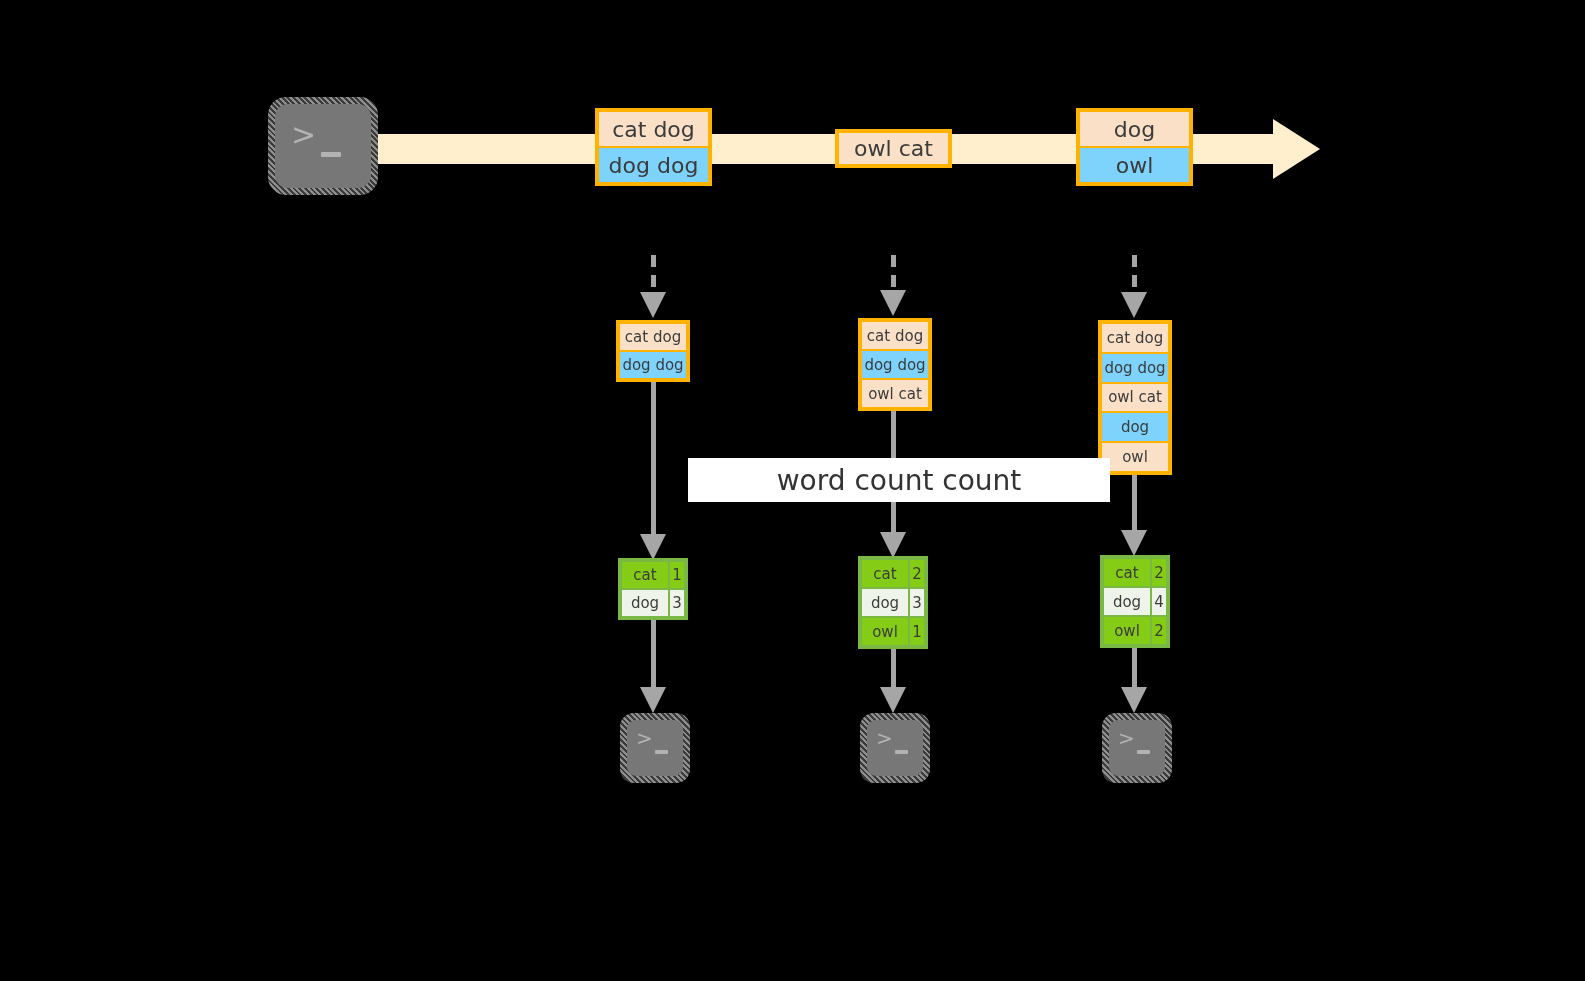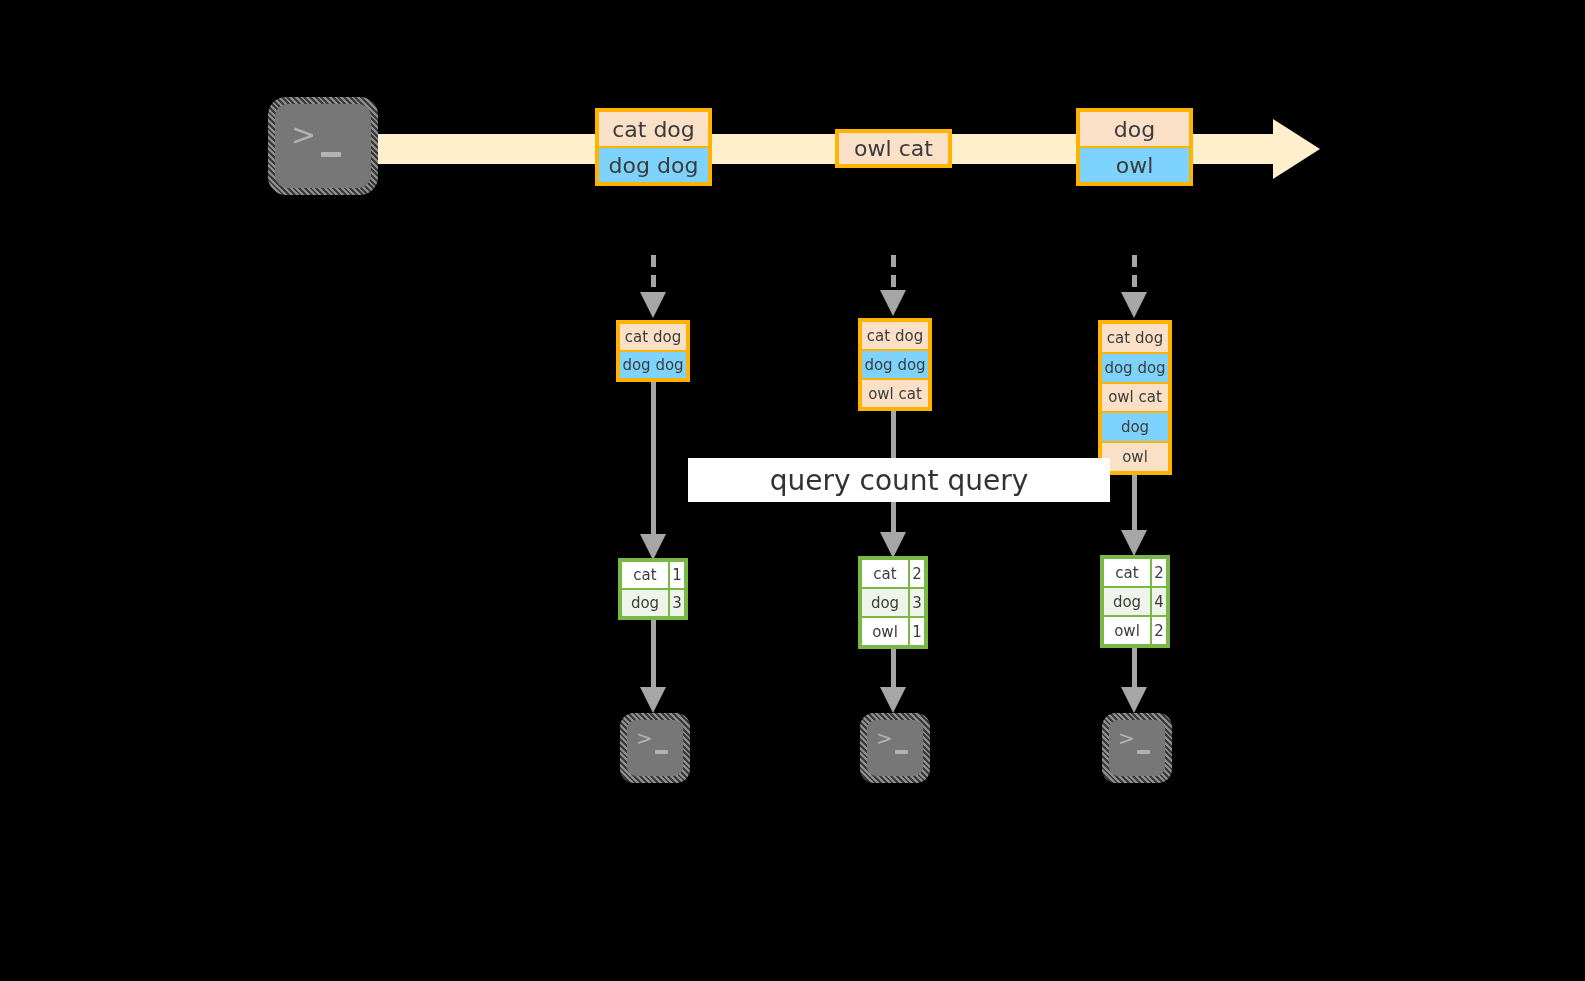--- a/index.html
+++ b/index.html
@@ -98,21 +98,21 @@
     box-sizing: border-box;
     border: 1px solid #79b844;
     display: flex;
     align-items: center;
     justify-content: center;
     color: #3b3b3b;
     white-space: nowrap;
   }
   .gcell.k { flex: 0 0 48px; }
   .gcell.v { flex: 1 1 auto; }
-  .grow.dark  .gcell { background: #ffffff; }
+  .grow.dark  .gcell { background: #84cc16; }
   .grow.light .gcell { background: #eef4ea; }
 
   
   .vline {
     position: absolute;
     width: 5px;
     background: #a6a6a6;
   }
   .vdash {
     position: absolute;
@@ -275,16 +275,16 @@
   <div class="vhead" style="left:1121px; top:687px;"></div>
 
   <div class="term" style="left:1102px; top:713px; width:70px; height:70px; border-radius:14px;">
     <div class="term-inner" style="border-radius:9px;">
       <span class="chev" style="left:9px; top:8px; font-size:20px;">&gt;</span>
       <span class="usc" style="left:28px; top:30px; width:13px; height:4px;"></span>
     </div>
   </div>
 
   <div class="qband" style="left:688px; top:458px; width:422px; height:44px;">
-    <span style="font-size:28px;">query count query</span>
+    <span style="font-size:28px;">word count count</span>
   </div>
 
 </div>
 
 </body></html>

